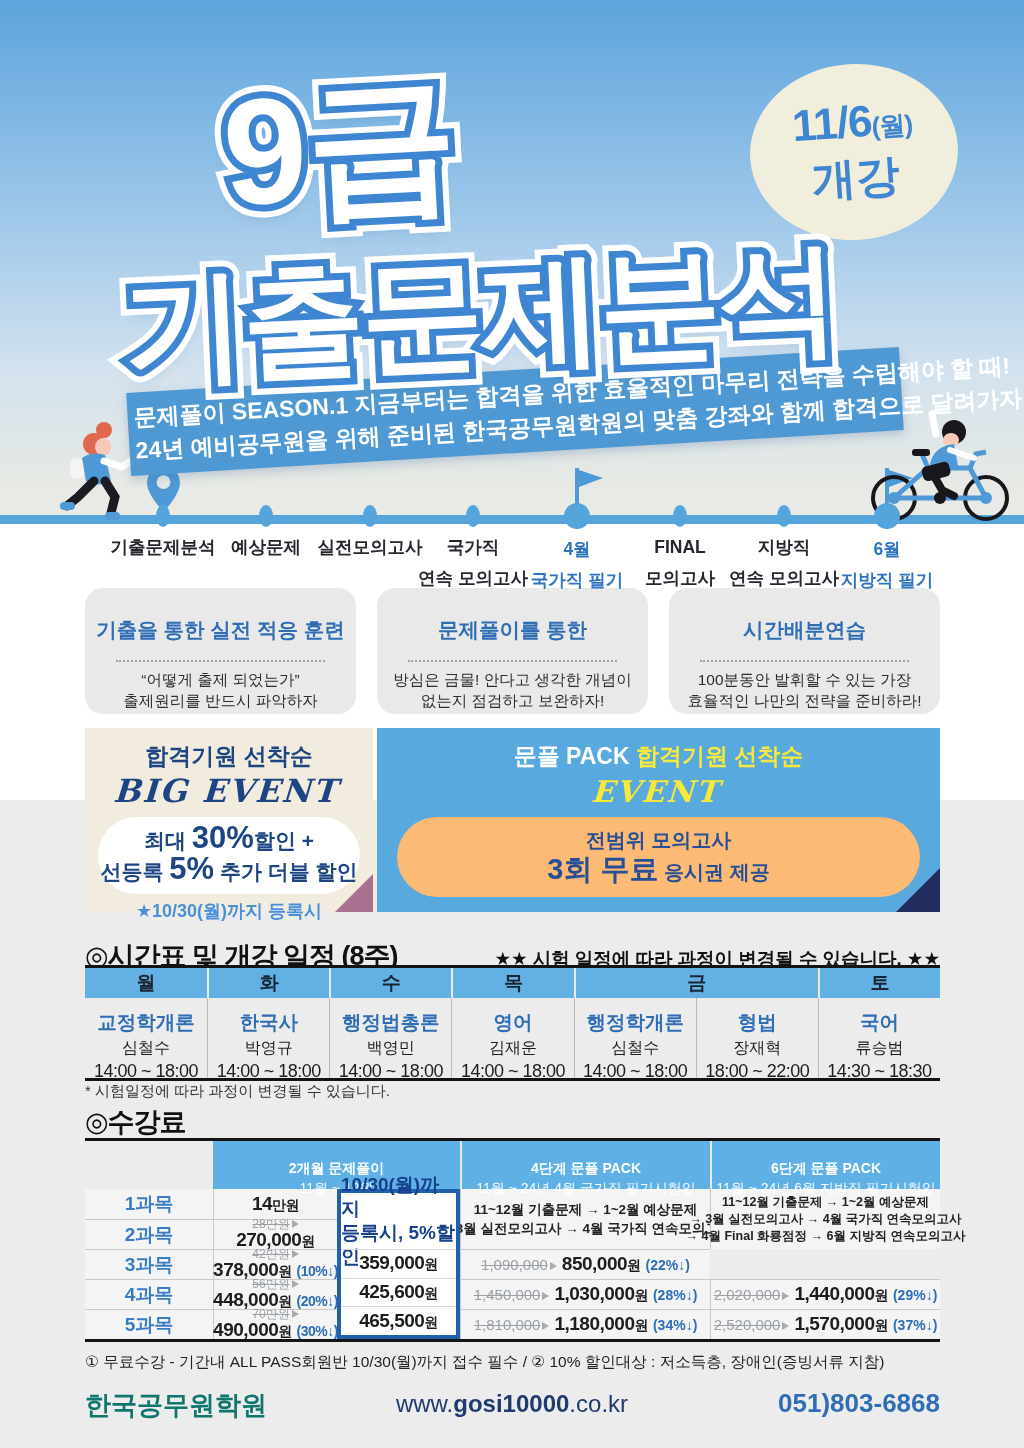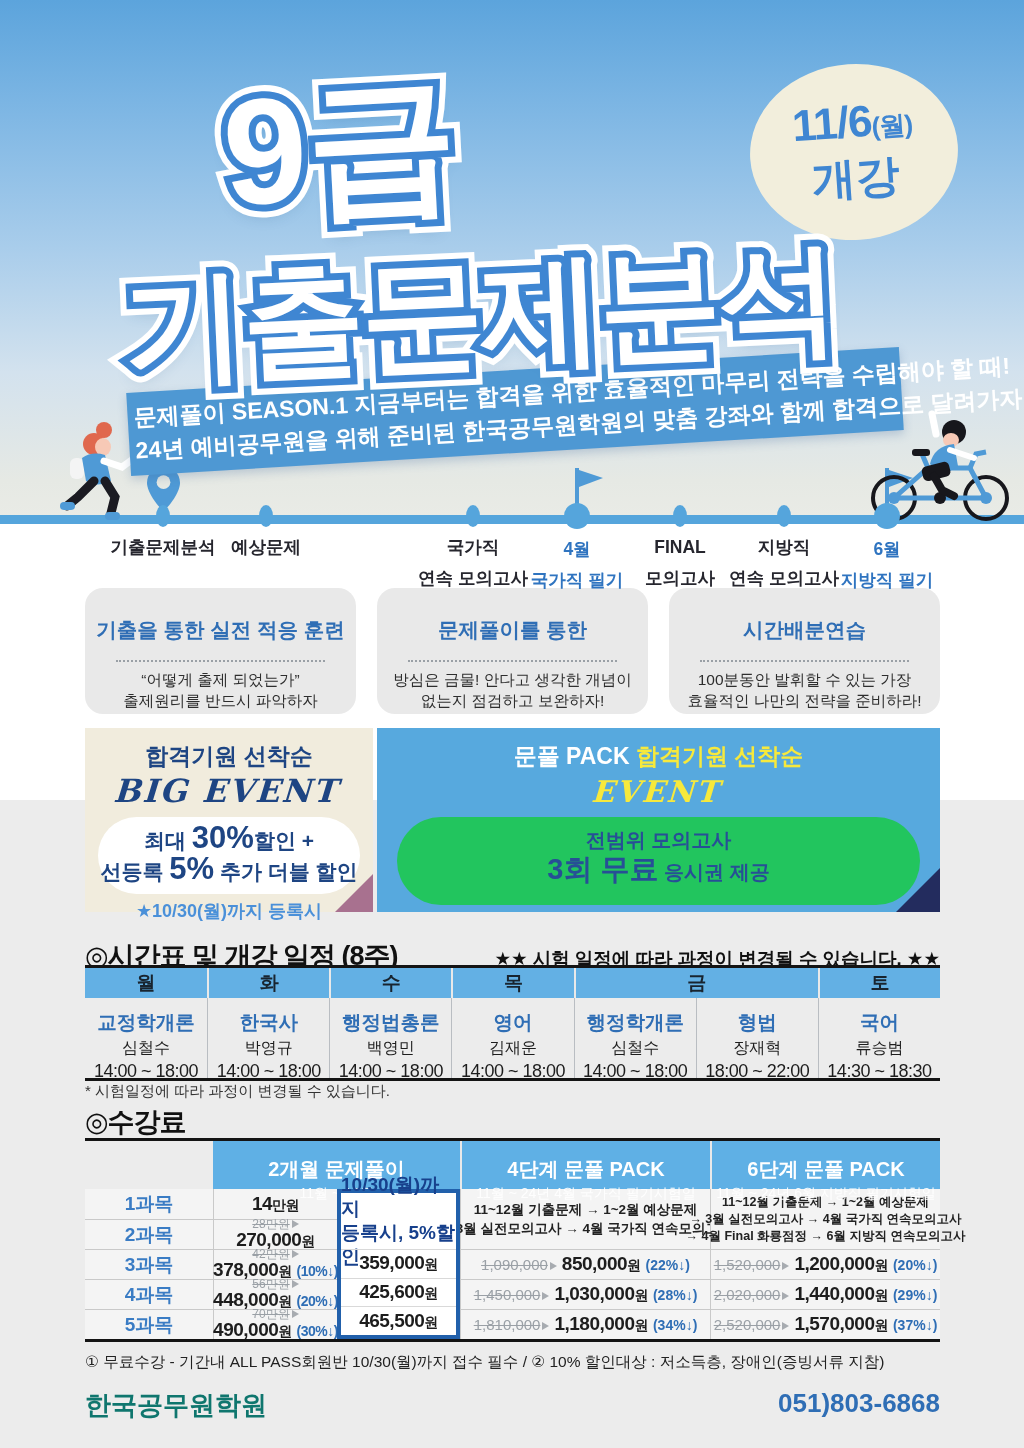--- a/index.html
+++ b/index.html
@@ -66,21 +66,21 @@
   .ev-left .es { font-size:32px; color:#1e4583; margin-top:0px; }
   .ev-left .pill { background:#fff; border-radius:40px; margin:7px 13px 0; padding:7px 0 8px; }
   .ev-left .pill div { color:#1e4583; font-weight:bold; font-size:21px; line-height:28px; }
   .ev-left .pill .big { font-size:31px; }
   .ev-left .en { margin-top:5px; color:#4a90d9; font-weight:bold; font-size:18px; }
   .ev-right { position:absolute; left:377px; top:728px; width:563px; height:184px; background:#57a9de; text-align:center; }
   .ev-right .et { margin-top:13px; font-size:23px; font-weight:bold; color:#ffffff; }
   .ev-right .et .yl { color:#f7e93c; }
   .ev-right .es { font-size:30px; color:#f7e93c; margin-top:2px; }
   .ev-right .pills { display:flex; gap:13px; padding:8px 20px 0; }
-  .ev-right .pill { flex:1; background:#22c55e; border-radius:44px; padding:9px 0 18px; }
+  .ev-right .pill { flex:1; background:#fdba74; border-radius:44px; padding:9px 0 10px; }
   .ev-right .pill div { color:#274f96; font-weight:bold; font-size:20px; line-height:29px; }
   .ev-right .pill .big { font-size:29px; }
   .fold { position:absolute; bottom:0; right:0; }
   .fold-l { width:38px; height:38px; background:#a8718f; clip-path:polygon(100% 0,100% 100%,0 100%); }
   .fold-r { width:44px; height:44px; background:#232c5e; clip-path:polygon(100% 0,100% 100%,0 100%); }
 
   
   .tt-heading { position:absolute; left:85px; top:938px; font-size:27px; font-weight:bold; color:#111; letter-spacing:-1px; }
   .tt-notice { position:absolute; right:84px; top:946px; font-size:18.5px; font-weight:bold; color:#111; }
   .tt-table { position:absolute; left:85px; top:965px; width:855px; border-top:3px solid #141414; border-bottom:3px solid #141414; }
@@ -94,21 +94,21 @@
   .tt-cell .sub { color:#2f6eb5; font-weight:bold; font-size:19.5px; }
   .tt-cell .tea { color:#1d1d1d; font-size:16px; margin-top:2px; }
   .tt-cell .tim { color:#1d1d1d; font-size:18px; margin-top:2px; letter-spacing:-0.5px; }
   .tt-footnote { position:absolute; left:85px; top:1082px; font-size:15px; color:#333; }
 
   
   .pr-heading { position:absolute; left:85px; top:1104px; font-size:27px; font-weight:bold; color:#111; letter-spacing:-1px; }
   .pr-table { position:absolute; left:85px; top:1138px; width:855px; border-top:3px solid #141414; border-bottom:3px solid #141414; }
   .pr-grid { display:grid; grid-template-columns:128px 124px 123px 250px 230px; grid-template-rows:48px 30px 30px 30px 30px 30px; }
   .ph { background:#5fb0e5; color:#fff; text-align:center; display:flex; flex-direction:column; justify-content:center; }
-  .ph .pt { font-weight:bold; font-size:20px;margin-top:28px; }
+  .ph .pt { font-weight:bold; font-size:14px;margin-top:28px; }
   .ph .ps { font-size:14px; margin-top:2px; opacity:.95; }
   .ph + .ph { border-left:2px solid #e9e9e9; }
   .c-blank { grid-area:1/1/2/2; }
   .c-hbase { grid-area:1/2/2/4; }
   .c-h4 { grid-area:1/4/2/5; } .c-h6 { grid-area:1/5/2/6; }
   .cell { background:#f4f4f4; display:flex; flex-direction:column; align-items:center; justify-content:center; }
   .rowline { border-top:1px solid #c9c9c9; }
   .lab { color:#3a7cc4; font-weight:bold; font-size:19px; }
   .old { color:#9aa0a6; font-size:12px; line-height:12px; text-decoration:line-through; white-space:nowrap; }
   .arrow { display:inline-block; width:0; height:0; border-left:7px solid #a7abb0; border-top:4px solid transparent; border-bottom:4px solid transparent; margin-left:2px; }
@@ -212,20 +212,25 @@
   <div class="ms ms1">
     <div class="dot"></div>
     <div class="lbl">기출문제분석</div>
     <div class="lbl"></div>
   </div>
   <div class="ms ms2">
     <div class="dot"></div>
     <div class="lbl">예상문제</div>
     <div class="lbl"></div>
   </div>
+  <div class="ms ms3">
+    <div class="dot"></div>
+    <div class="lbl">실전모의고사</div>
+    <div class="lbl"></div>
+  </div>
   <div class="ms ms4">
     <div class="dot"></div>
     <div class="lbl">국가직</div>
     <div class="lbl">연속 모의고사</div>
   </div>
   <div class="ms ms5">
     <div class="dot big"></div>
     <div class="lbl hl">4월</div>
     <div class="lbl hl">국가직 필기</div>
   </div>
@@ -436,40 +441,34 @@
         </div>
       </div>
       <div class="cell vline rowline" style="grid-area:6/4">
         <div class="inline-price">
           <span class="old" style="font-size:15px"><span>1,810,000</span><span class="arrow"></span></span>
           <span class="amt"><span>1,180,000</span><span class="unit">원</span></span>
           <span class="pct">(34%↓)</span>
         </div>
       </div>
 
-      <div class="cell vline rowline" style="grid-area:4/5">
-        <div class="inline-price">
-          <span class="old" style="font-size:15px"><span>1,520,000</span><span class="arrow"></span></span>
-          <span class="amt"><span>1,200,000</span><span class="unit">원</span></span>
-          <span class="pct">(20%↓)</span>
-        </div>
-      </div>
       <div class="cell vline rowline" style="grid-area:5/5">
         <div class="inline-price">
           <span class="old" style="font-size:15px"><span>2,020,000</span><span class="arrow"></span></span>
           <span class="amt"><span>1,440,000</span><span class="unit">원</span></span>
           <span class="pct">(29%↓)</span>
         </div>
       </div>
       <div class="cell vline rowline" style="grid-area:6/5">
         <div class="inline-price">
           <span class="old" style="font-size:15px"><span>2,520,000</span><span class="arrow"></span></span>
           <span class="amt"><span>1,570,000</span><span class="unit">원</span></span>
           <span class="pct">(37%↓)</span>
         </div>
       </div>
     </div>
   </div>
   <div class="pr-note">① 무료수강 - 기간내 ALL PASS회원반 10/30(월)까지 접수 필수 / ② 10% 할인대상 : 저소득층, 장애인(증빙서류 지참)</div>
 
   <div class="f-brand">한국공무원학원</div>
+  <div class="f-url"><span>www.</span><span class="b">gosi10000</span><span>.co.kr</span></div>
   <div class="f-phone">051)803-6868</div>
 </div>
 
 </body></html>

